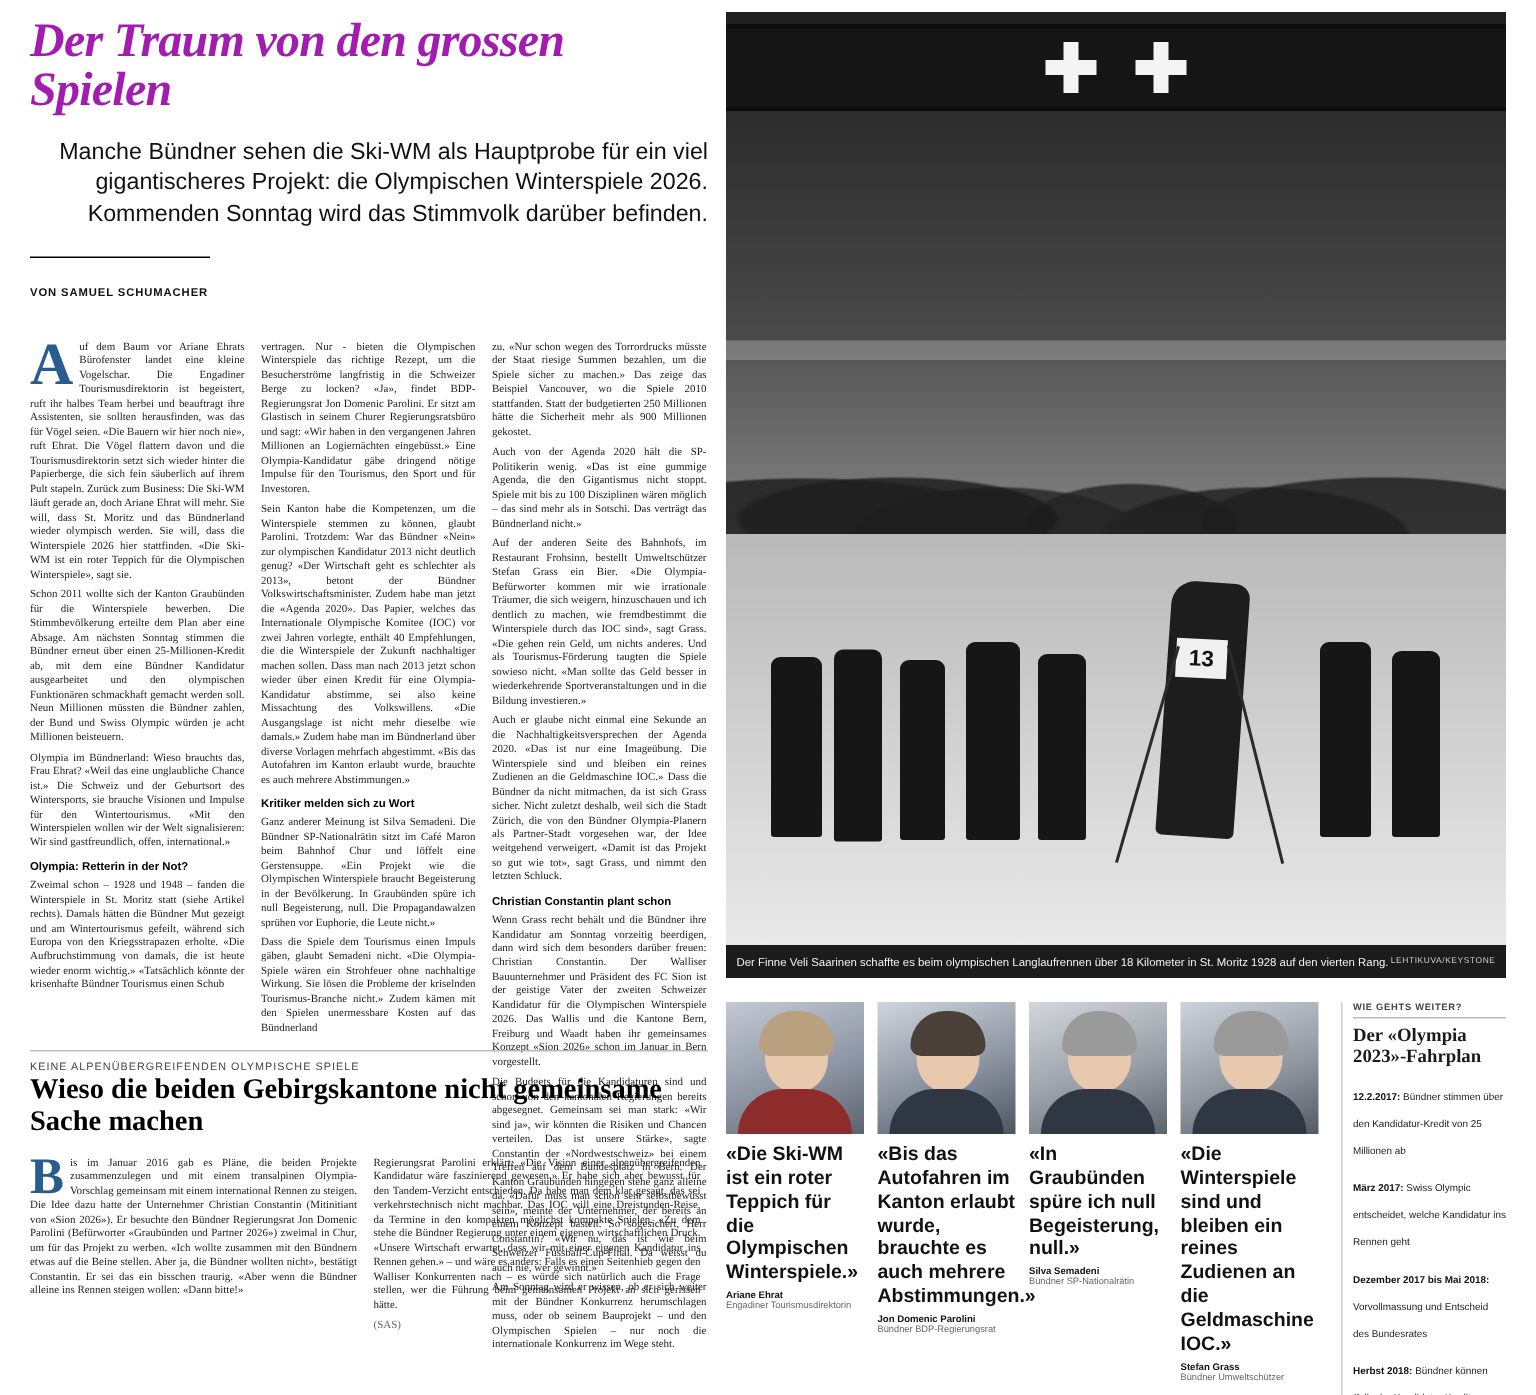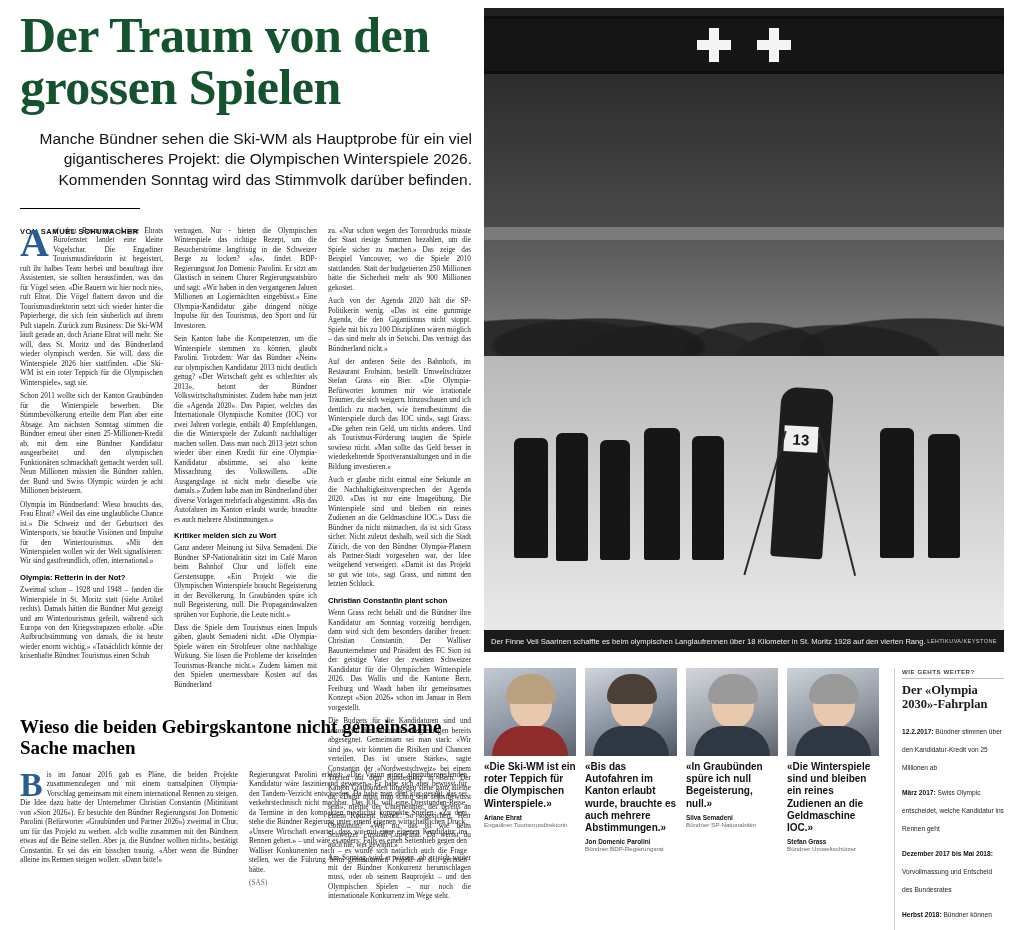--- a/index.html
+++ b/index.html
@@ -21,25 +21,26 @@
 
   
   .headline-area {
     position: absolute;
     left: 20px; top: 10px;
     width: 452px;
   }
   .headline {
     font-family: "Liberation Serif", serif;
     font-weight: bold;
-    font-size: 50px;
+    font-size: 32px;
     line-height: 1.03;
     letter-spacing: -0.5px;
     margin: 0 0 16px 0;
-    color: #14532d;
+    color: #a21caf;
+    font-style: italic;
   }
   .subhead {
     font-family: "Liberation Sans", sans-serif;
     font-size: 15.5px;
     line-height: 1.32;
     font-weight: 400;
     color: #111;
     margin: 0;
     text-align: right;
   }
@@ -296,21 +297,21 @@
     position: absolute;
     left: 8px; bottom: 0;
     width: 76px; height: 30px;
     border-radius: 38px 38px 0 0;
     background: #2f3742;
   }
   .shoulders.red { background: #8e2b2b; }
   .quote-text {
     font-family: "Liberation Sans", sans-serif;
     font-weight: bold;
-    font-size: 10px;
+    font-size: 13px;
     line-height: 1.22;
     margin-top: 5px;
     color: #111;
   }
   .quote-name {
     font-family: "Liberation Sans", sans-serif;
     font-size: 6.4px;
     font-weight: bold;
     margin-top: 4px;
     color: #111;
@@ -398,20 +399,21 @@
       <p>Auch von der Agenda 2020 hält die SP-Politikerin wenig. «Das ist eine gummige Agenda, die den Gigantismus nicht stoppt. Spiele mit bis zu 100 Disziplinen wären möglich – das sind mehr als in Sotschi. Das verträgt das Bündnerland nicht.»</p>
       <p>Auf der anderen Seite des Bahnhofs, im Restaurant Frohsinn, bestellt Umweltschützer Stefan Grass ein Bier. «Die Olympia-Befürworter kommen mir wie irrationale Träumer, die sich weigern, hinzuschauen und ich dentlich zu machen, wie fremdbestimmt die Winterspiele durch das IOC sind», sagt Grass. «Die gehen rein Geld, um nichts anderes. Und als Tourismus-Förderung taugten die Spiele sowieso nicht. «Man sollte das Geld besser in wiederkehrende Sportveranstaltungen und in die Bildung investieren.»</p>
       <p>Auch er glaube nicht einmal eine Sekunde an die Nachhaltigkeitsversprechen der Agenda 2020. «Das ist nur eine Imageübung. Die Winterspiele sind und bleiben ein reines Zudienen an die Geldmaschine IOC.» Dass die Bündner da nicht mitmachen, da ist sich Grass sicher. Nicht zuletzt deshalb, weil sich die Stadt Zürich, die von den Bündner Olympia-Planern als Partner-Stadt vorgesehen war, der Idee weitgehend verweigert. «Damit ist das Projekt so gut wie tot», sagt Grass, und nimmt den letzten Schluck.</p>
       <div class="subhead-inline">Christian Constantin plant schon</div>
       <p>Wenn Grass recht behält und die Bündner ihre Kandidatur am Sonntag vorzeitig beerdigen, dann wird sich dem besonders darüber freuen: Christian Constantin. Der Walliser Bauunternehmer und Präsident des FC Sion ist der geistige Vater der zweiten Schweizer Kandidatur für die Olympischen Winterspiele 2026. Das Wallis und die Kantone Bern, Freiburg und Waadt haben ihr gemeinsames Konzept «Sion 2026» schon im Januar in Bern vorgestellt.</p>
       <p>Die Budgets für die Kandidaturen sind und schon von den kantonalen Regierungen bereits abgesegnet. Gemeinsam sei man stark: «Wir sind ja», wir könnten die Risiken und Chancen verteilen. Das ist unsere Stärke», sagte Constantin der «Nordwestschweiz» bei einem Treffen auf dem Bundesplatz in Bern. Der Kanton Graubünden hingegen stehe ganz alleine da. «Dafür muss man schon sehr selbstbewusst sein», meinte der Unternehmer, der bereits an einem Konzept bastelt. So sogesichert, Herr Constantin? «Wir nu, das ist wie beim Schweizer Fussball-Cup-Final. Da weisst du auch nie, wer gewinnt.»</p>
       <p>Am Sonntag wird er wissen, ob er sich weiter mit der Bündner Konkurrenz herumschlagen muss, oder ob seinem Bauprojekt – und den Olympischen Spielen – nur noch die internationale Konkurrenz im Wege steht.</p>
     </div>
   </div>
 
+  <div class="section-kicker">KEINE ALPENÜBERGREIFENDEN OLYMPISCHE SPIELE</div>
   <div class="section-title">Wieso die beiden Gebirgskantone nicht gemeinsame Sache machen</div>
   <div class="lower-cols">
     <div class="col">
       <p><span class="dropcap-blue">B</span><span>is im Januar 2016 gab es Pläne, die beiden Projekte zusammenzulegen und mit einem transalpinen Olympia-Vorschlag gemeinsam mit einem international Rennen zu steigen. Die Idee dazu hatte der Unternehmer Christian Constantin (Mitinitiant von «Sion 2026»). Er besuchte den Bündner Regierungsrat Jon Domenic Parolini (Befürworter «Graubünden und Partner 2026») zweimal in Chur, um für das Projekt zu werben. «Ich wollte zusammen mit den Bündnern etwas auf die Beine stellen. Aber ja, die Bündner wollten nicht», bestätigt Constantin. Er sei das ein bisschen traurig. «Aber wenn die Bündner alleine ins Rennen steigen wollen: «Dann bitte!»</span></p>
     </div>
     <div class="col">
       <p>Regierungsrat Parolini erklärt: «Die Vision einer alpenübergreifenden Kandidatur wäre faszinierend gewesen.» Er habe sich aber bewusst für den Tandem-Verzicht entschieden. Da habe man dem klar gesagt, das sei verkehrstechnisch nicht machbar. Das IOC will eine Dreistunden-Reise, da Termine in den kompakten möglichst kompakte Spielen. «Zu dem stehe die Bündner Regierung unter einem eigenen wirtschaftlichen Druck. «Unsere Wirtschaft erwartet, dass wir mit einer eigenen Kandidatur ins Rennen gehen.» – und wäre es anders: Falls es einen Seitenhieb gegen den Walliser Konkurrenten nach – es würde sich natürlich auch die Frage stellen, wer die Führung beim gemeinsamen Projekt an sich gerissen hätte.</p>
       <span class="src-tag">(SAS)</span>
     </div>
   </div>
@@ -485,21 +487,21 @@
         <div class="shoulders"></div>
       </div>
       <div class="quote-text">«Die Winterspiele sind und bleiben ein reines Zudienen an die Geldmaschine IOC.»</div>
       <div class="quote-name">Stefan Grass</div>
       <div class="quote-role">Bündner Umweltschützer</div>
     </div>
   </div>
 
   <div class="rail">
     <div class="rail-kicker">WIE GEHTS WEITER?</div>
-    <div class="rail-title">Der «Olympia 2030»-Fahrplan</div>
+    <div class="rail-title">Der «Olympia 2023»-Fahrplan</div>
 
     <div class="rail-item">
       <span class="rail-date">12.2.2017:</span><span class="rail-desc"> Bündner stimmen über den Kandidatur-Kredit von 25 Millionen ab</span>
     </div>
     <div class="rail-item">
       <span class="rail-date">März 2017:</span><span class="rail-desc"> Swiss Olympic entscheidet, welche Kandidatur ins Rennen geht</span>
     </div>
     <div class="rail-item">
       <span class="rail-date">Dezember 2017 bis Mai 2018:</span><span class="rail-desc"> Vorvollmassung und Entscheid des Bundesrates</span>
     </div>

